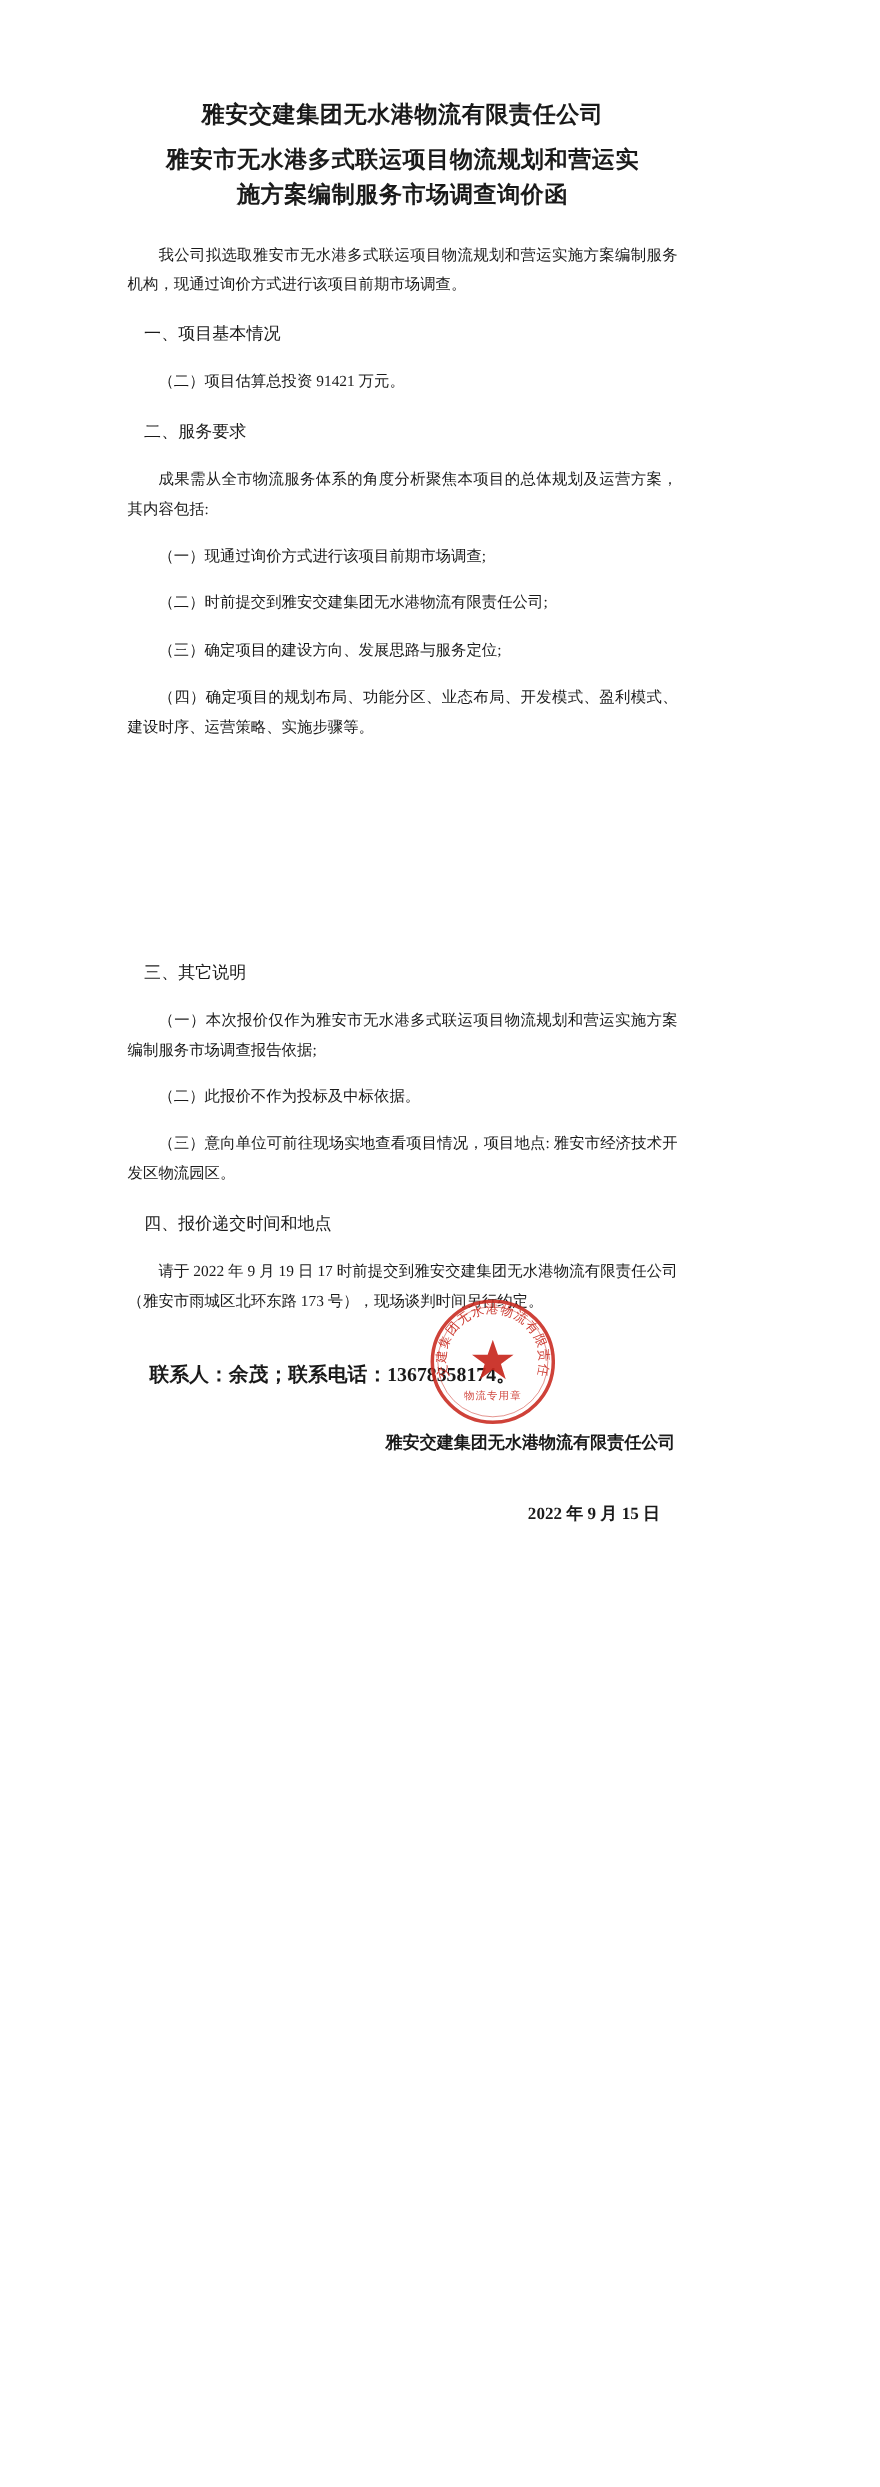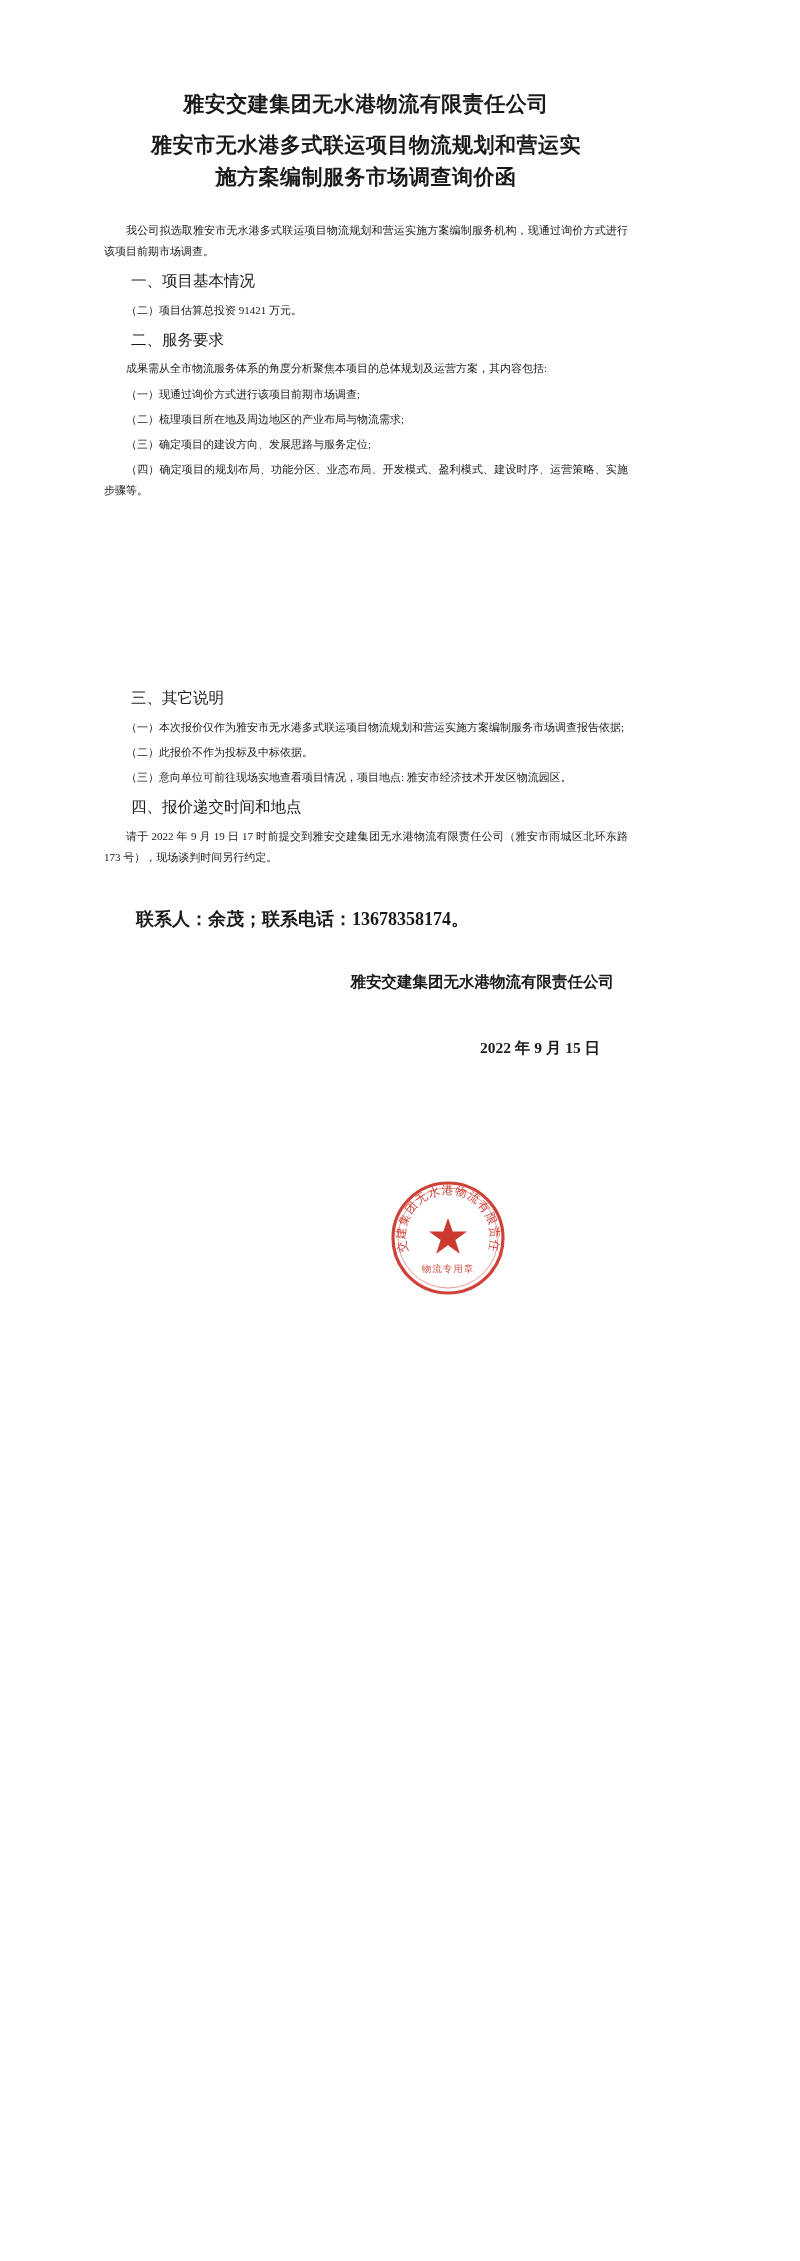--- a/index.html
+++ b/index.html
@@ -31,22 +31,22 @@
     padding-top: 18px;
   }
   .doc-title .line {
     display: block;
   }
   .doc-title .line.l1 {
     margin-bottom: 8px;
   }
   .para {
     text-indent: 2em;
-    margin: 4px;
-    font-size: 11px;
+    margin: 16px;
+    font-size: 14px;
     line-height: 1.92;
     text-align: justify;
   }
   .section-head {
     text-indent: 2em;
     font-weight: normal;
     font-size: 15.5px;
     line-height: 1.92;
     margin: 0;
   }
@@ -112,21 +112,21 @@
   </div>
 
   <p class="para first-para">我公司拟选取雅安市无水港多式联运项目物流规划和营运实施方案编制服务机构，现通过询价方式进行该项目前期市场调查。</p>
 
   <p class="section-head">一、项目基本情况</p>
   <p class="para">（二）项目估算总投资 91421 万元。</p>
 
   <p class="section-head">二、服务要求</p>
   <p class="para">成果需从全市物流服务体系的角度分析聚焦本项目的总体规划及运营方案，其内容包括:</p>
   <p class="para">（一）现通过询价方式进行该项目前期市场调查;</p>
-  <p class="para">（二）梳理项目所在地及周边地区的产业布局与物流需求;</p>
+  <p class="para">（二）时前提交到雅安交建集团无水港物流有限责任公司;</p>
   <p class="para">（三）确定项目的建设方向、发展思路与服务定位;</p>
   <p class="para">（四）确定项目的规划布局、功能分区、业态布局、开发模式、盈利模式、建设时序、运营策略、实施步骤等。</p>
 
   <div class="gap-block"></div>
 
   <p class="section-head">三、其它说明</p>
   <p class="para">（一）本次报价仅作为雅安市无水港多式联运项目物流规划和营运实施方案编制服务市场调查报告依据;</p>
   <p class="para">（二）此报价不作为投标及中标依据。</p>
   <p class="para">（三）意向单位可前往现场实地查看项目情况，项目地点: 雅安市经济技术开发区物流园区。</p>
 

